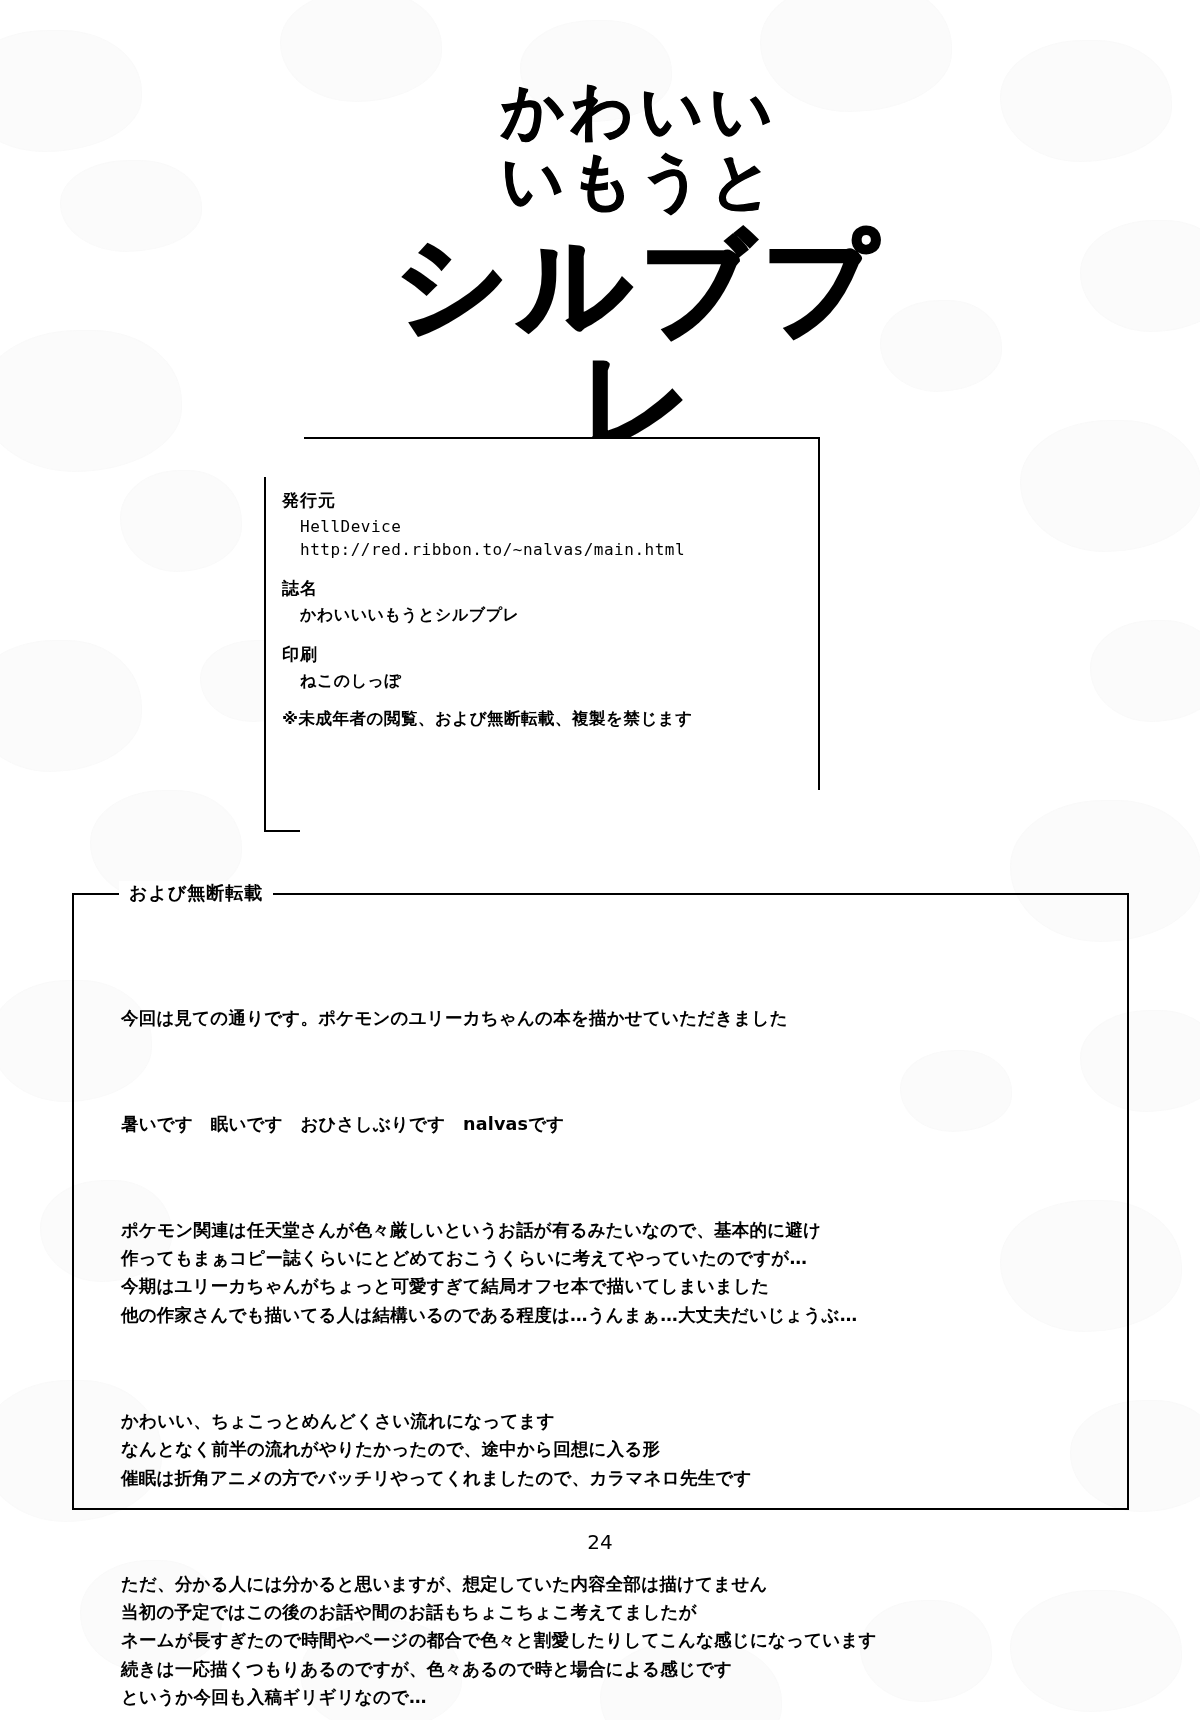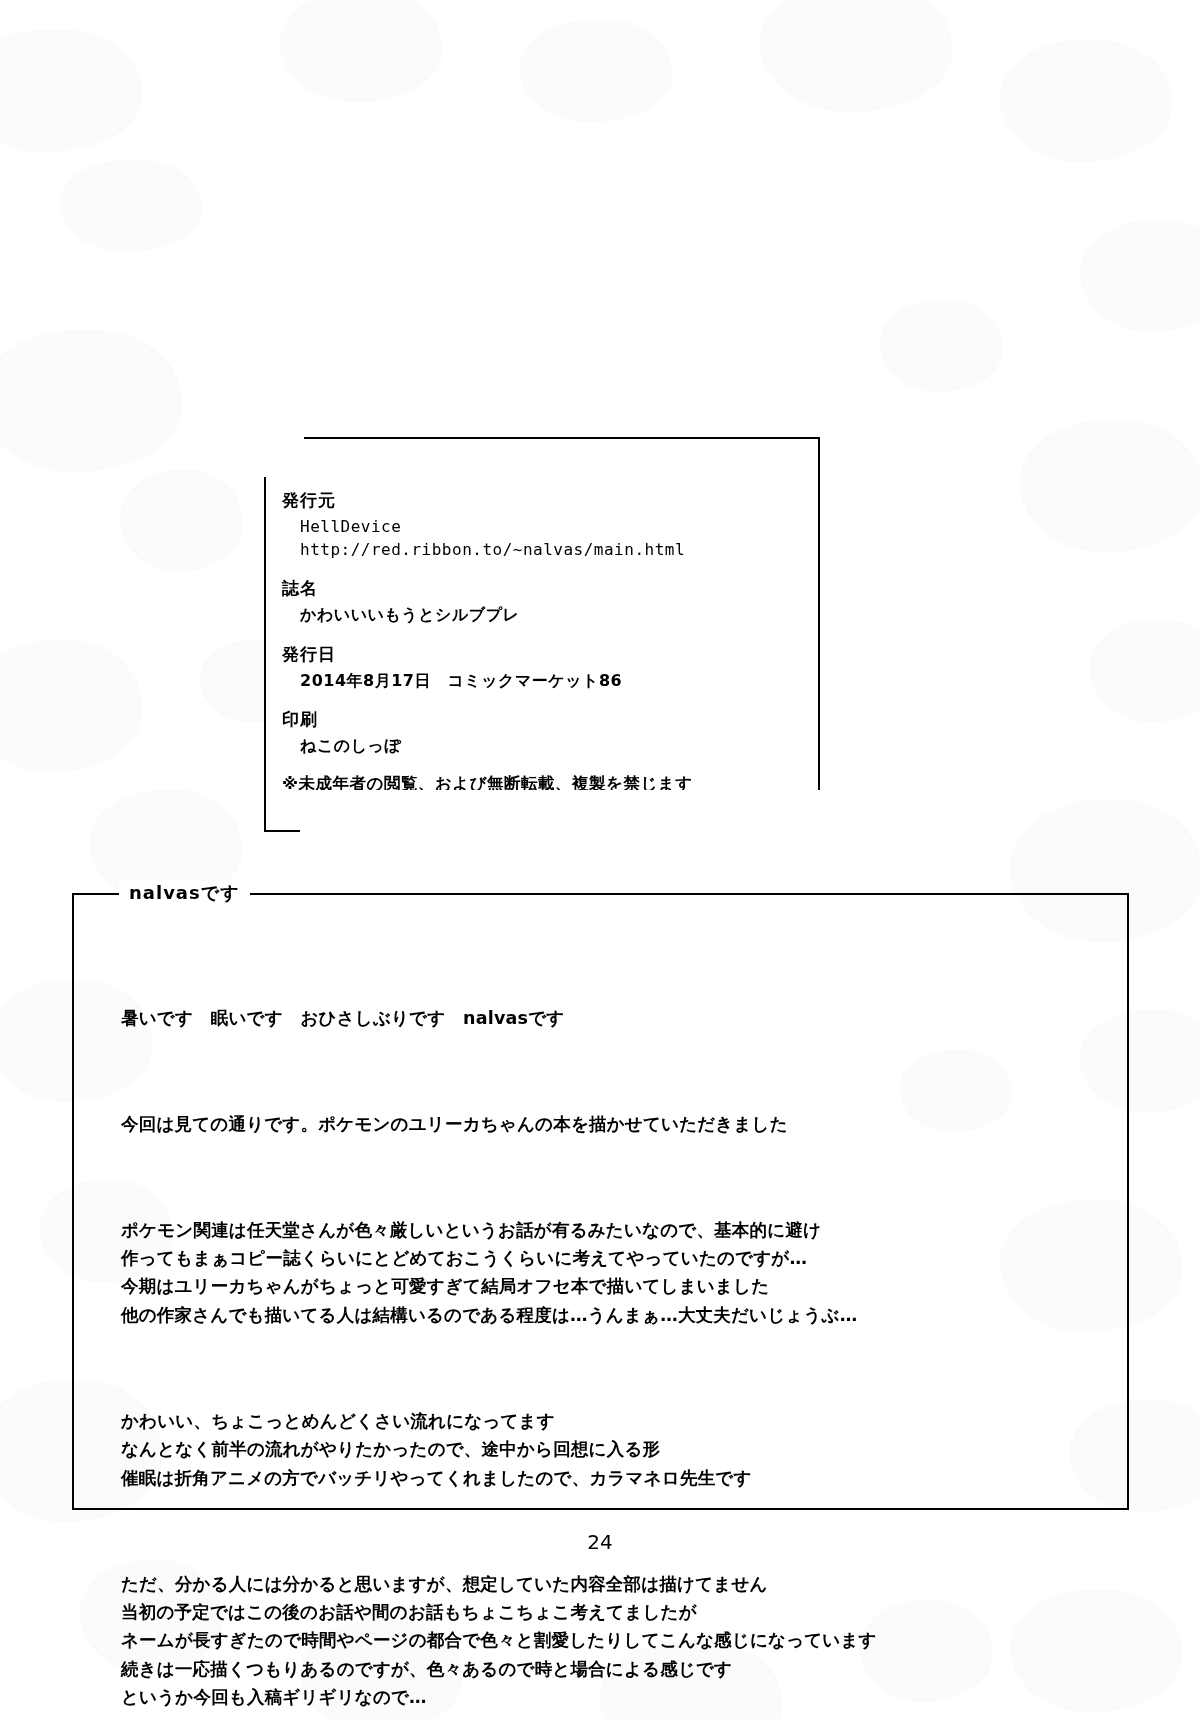--- a/index.html
+++ b/index.html
@@ -209,54 +209,55 @@
     <div class="blob" style="left:1070px;top:1400px;width:150px;height:110px;"></div>
     <div class="blob" style="left:1010px;top:1590px;width:170px;height:120px;"></div>
     <div class="blob" style="left:300px;top:1620px;width:160px;height:110px;"></div>
     <div class="blob" style="left:600px;top:1640px;width:180px;height:120px;"></div>
     <div class="blob" style="left:860px;top:1600px;width:130px;height:100px;"></div>
     <div class="blob" style="left:200px;top:640px;width:110px;height:80px;"></div>
     <div class="blob" style="left:880px;top:300px;width:120px;height:90px;"></div>
     <div class="blob" style="left:900px;top:1050px;width:110px;height:80px;"></div>
   </div>
 
+  <div class="title-block">
+    <div class="title-line1">かわいい</div>
+    <div class="title-line2">いもうと</div>
+    <div class="title-line3">シルブプレ</div>
+  </div>
 
   <div class="colophon">
     <div class="colophon-inner">
 
       <div class="col-row">
         <div class="col-label">発行元</div>
         <div class="col-value">HellDevice</div>
         <div class="col-value">http://red.ribbon.to/~nalvas/main.html</div>
       </div>
 
       <div class="col-row">
         <div class="col-label">誌名</div>
         <div class="col-value jp">かわいいいもうとシルブプレ</div>
       </div>
 
-      <div class="col-row">
-        <div class="col-label">発行日</div>
-        <div class="col-value jp">2014年8月17日　コミックマーケット86</div>
-      </div>
 
       <div class="col-row">
         <div class="col-label">印刷</div>
         <div class="col-value jp">ねこのしっぽ</div>
       </div>
 
       <div class="col-note">※未成年者の閲覧、および無断転載、複製を禁じます</div>
     </div>
   </div>
 
   <div class="afterword">
-    <div class="afterword-legend">nalvasです</div>
+    <div class="afterword-legend">および無断転載</div>
     <div class="afterword-body">
+      <div class="para">今回は見ての通りです。ポケモンのユリーカちゃんの本を描かせていただきました</div>
       <div class="para">暑いです　眠いです　おひさしぶりです　nalvasです</div>
-      <div class="para">今回は見ての通りです。ポケモンのユリーカちゃんの本を描かせていただきました</div>
       <div class="para">ポケモン関連は任天堂さんが色々厳しいというお話が有るみたいなので、基本的に避け
 作ってもまぁコピー誌くらいにとどめておこうくらいに考えてやっていたのですが…
 今期はユリーカちゃんがちょっと可愛すぎて結局オフセ本で描いてしまいました
 他の作家さんでも描いてる人は結構いるのである程度は…うんまぁ…大丈夫だいじょうぶ…</div>
       <div class="para">かわいい、ちょこっとめんどくさい流れになってます
 なんとなく前半の流れがやりたかったので、途中から回想に入る形
 催眠は折角アニメの方でバッチリやってくれましたので、カラマネロ先生です</div>
       <div class="para">ただ、分かる人には分かると思いますが、想定していた内容全部は描けてません
 当初の予定ではこの後のお話や間のお話もちょこちょこ考えてましたが
 ネームが長すぎたので時間やページの都合で色々と割愛したりしてこんな感じになっています

